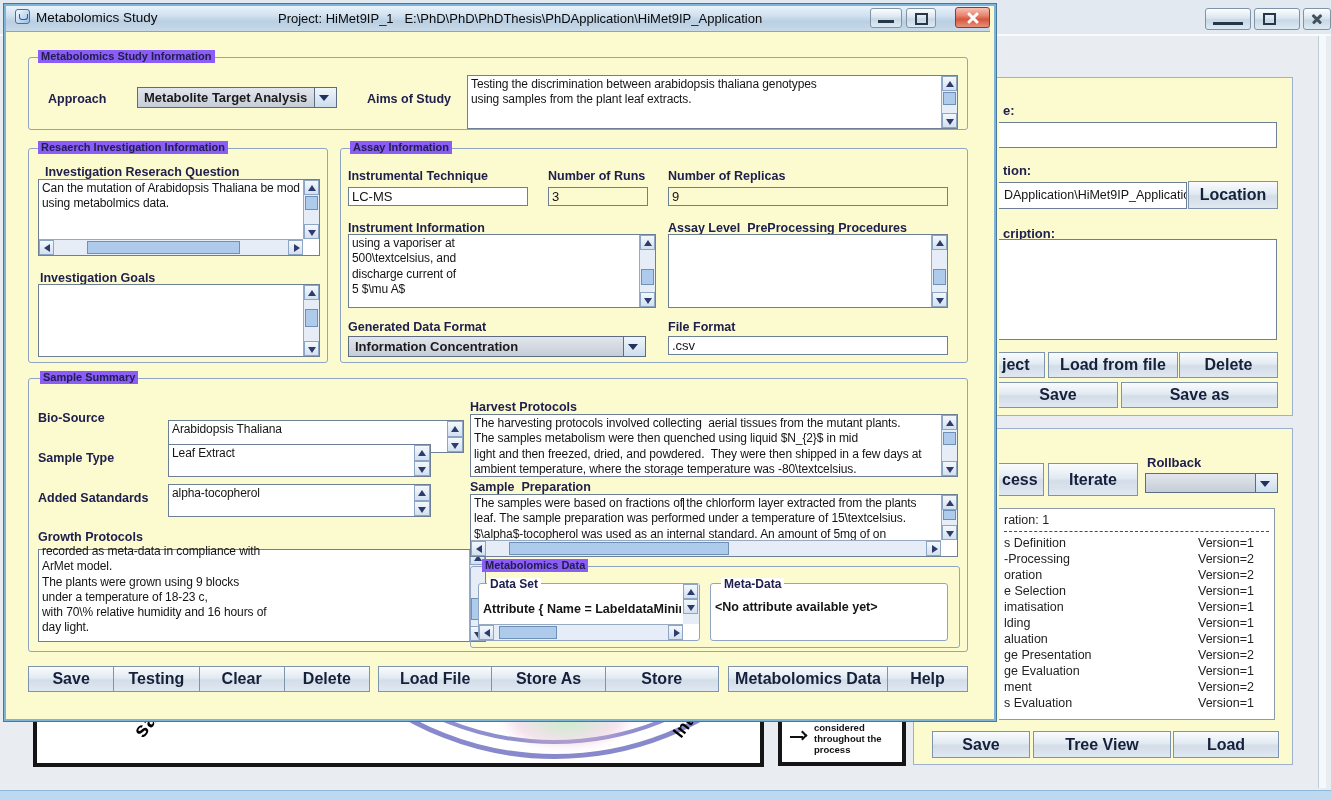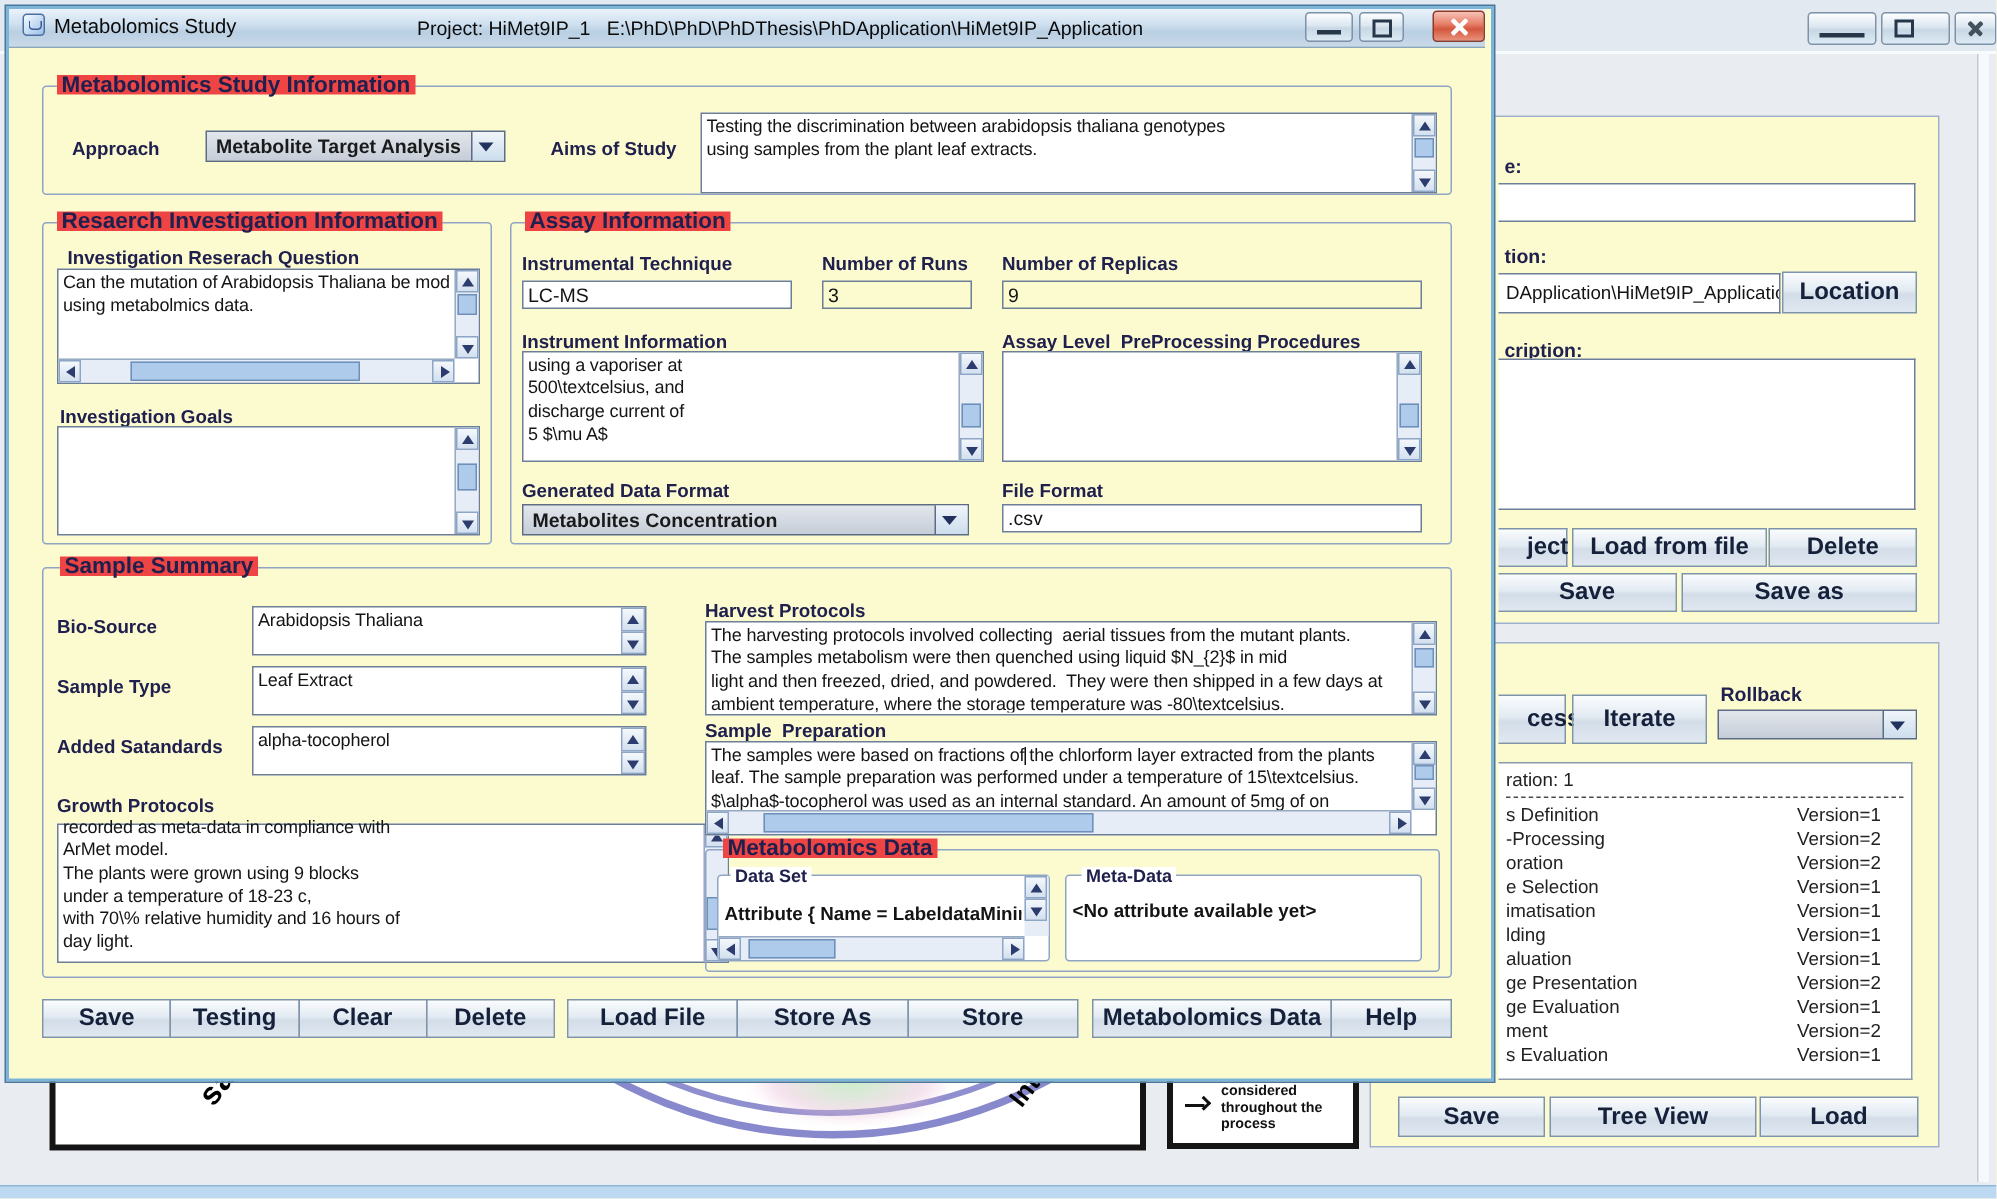--- a/index.html
+++ b/index.html
@@ -4,38 +4,38 @@
 <style>
   html,body{margin:0;padding:0}
   body{width:1331px;height:799px;position:relative;overflow:hidden;background:#e9edf2;
        font-family:"Liberation Sans",sans-serif;}
   .layer{position:absolute;inset:0;}
   .abs{position:absolute;box-sizing:border-box;}
 
   
   .lbl{position:absolute;font-weight:bold;font-size:12.5px;color:#20204e;white-space:pre;}
   .grp{position:absolute;border:1px solid #90a4c4;border-radius:3px;box-sizing:border-box;}
-  .gtt{position:absolute;font-weight:bold;font-size:15px;color:#20204e;background:#ef4444;
+  .gtt{position:absolute;font-weight:bold;font-size:11px;color:#20204e;background:#8b5cf6;
        padding:0 3px;line-height:13px;white-space:pre;}
   .gtt.w{background:#fff;}
   .tf{position:absolute;background:#fff;border:1px solid #6d7f96;box-sizing:border-box;
       font-size:13px;color:#141414;}
   .tf.yellow{background:#fcfbd0;}
   .tf1{line-height:17px;padding:0 3px;white-space:pre;overflow:hidden;}
   .tatext{position:absolute;left:3px;top:1px;right:17px;bottom:1px;overflow:hidden;
           white-space:pre;font-size:12px;line-height:15.3px;letter-spacing:-0.1px;}
   .btn{display:flex;align-items:center;justify-content:center;box-sizing:border-box;
        background:linear-gradient(#fafcfe,#e2eaf2 45%,#d3dde8 55%,#e0e8f1);
        border:1px solid #7e94ac;font-weight:bold;font-size:16px;color:#15203a;white-space:pre;}
   .btn.abs{position:absolute;}
   .btnrow{position:absolute;display:flex;}
   .btnrow .btn{flex:1;}
   .btnrow .btn + .btn{margin-left:-1px;}
   .btn.f2{flex:2;}
-  .btn.cut{border-left:none;justify-content:flex-start;padding-left:19px;}
+  .btn.cut{border-left:none;justify-content:flex-start;padding-left:3px;}
   .combo{position:absolute;box-sizing:border-box;border:1px solid #5c6c84;
          background:linear-gradient(#e2e6ec,#c6cdd8);font-weight:bold;font-size:13px;color:#1a1a1a;}
   .combo .clabel{position:absolute;left:6px;top:2px;right:25px;overflow:hidden;white-space:nowrap;}
   .combo .cbtn{position:absolute;top:0;right:0;bottom:0;width:21px;
          background:linear-gradient(#f0f5fa,#cddded);border-left:1px solid #5c6c84;}
   .combo .cbtn::after{content:"";position:absolute;left:4px;top:7px;border:5px solid transparent;
          border-top:6px solid #22325e;border-bottom:0;}
 
   
   .vsb{position:absolute;width:16px;background:#e7edf6;border-left:1px solid #98aac2;box-sizing:border-box;}
@@ -303,30 +303,30 @@
   </div>
   <div class="tf" style="left:668px;top:234px;width:280px;height:74px">
     <div class="vsb" style="right:0;top:0;bottom:0">
       <div class="sbu"></div>
       <div class="sbth" style="top:34px;height:16px"></div>
       <div class="sbd"></div>
     </div>
   </div>
   <span class="lbl" style="left:348px;top:320px">Generated Data Format</span>
   <div class="combo" style="left:348px;top:336px;width:298px;height:21px">
-    <span class="clabel">Metabolites Concentration</span>
+    <span class="clabel">Information Concentration</span>
     <span class="cbtn"></span>
   </div>
   <span class="lbl" style="left:668px;top:320px">File Format</span>
   <div class="tf tf1" style="left:668px;top:336px;width:280px;height:19px">.csv</div>
 
   <div class="grp" style="left:28px;top:378px;width:940px;height:274px"></div>
   <span class="gtt" style="left:40px;top:371px">Sample Summary</span>
   <span class="lbl" style="left:38px;top:411px">Bio-Source</span>
-  <div class="tf" style="left:168px;top:404px;width:263px;height:33px">
+  <div class="tf" style="left:168px;top:420px;width:296px;height:33px">
     <div class="tatext">Arabidopsis Thaliana</div>
     <div class="spin2" style="right:0;top:0;bottom:0">
       <div class="sbu"></div>
       <div class="sbd"></div>
     </div>
   </div>
   <span class="lbl" style="left:38px;top:451px">Sample Type</span>
   <div class="tf" style="left:168px;top:444px;width:263px;height:33px">
     <div class="tatext">Leaf Extract</div>
     <div class="spin2" style="right:0;top:0;bottom:0">

